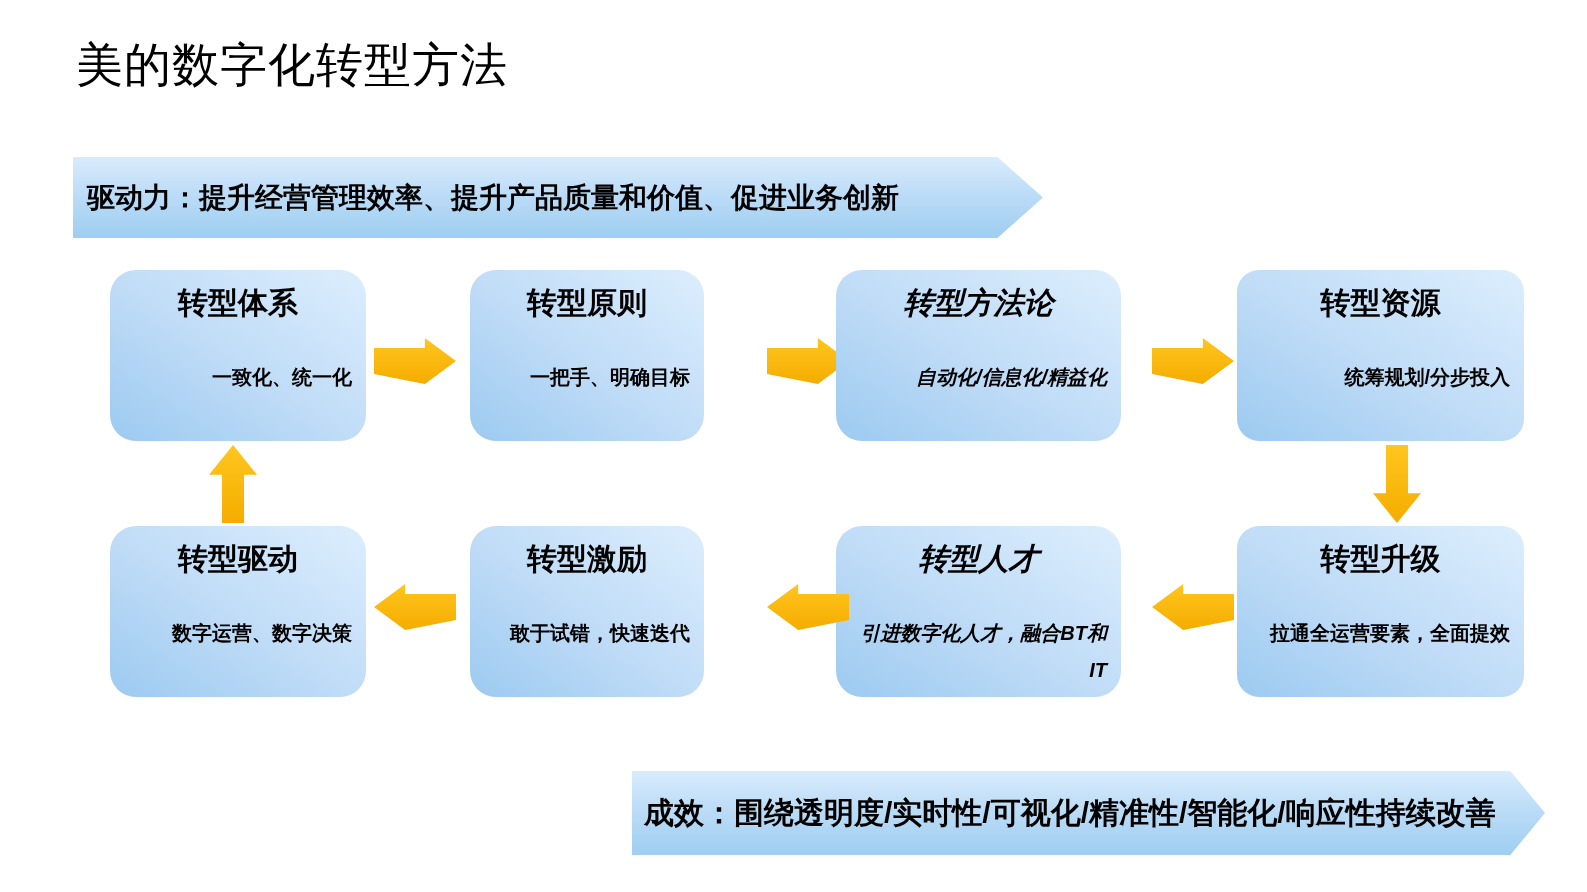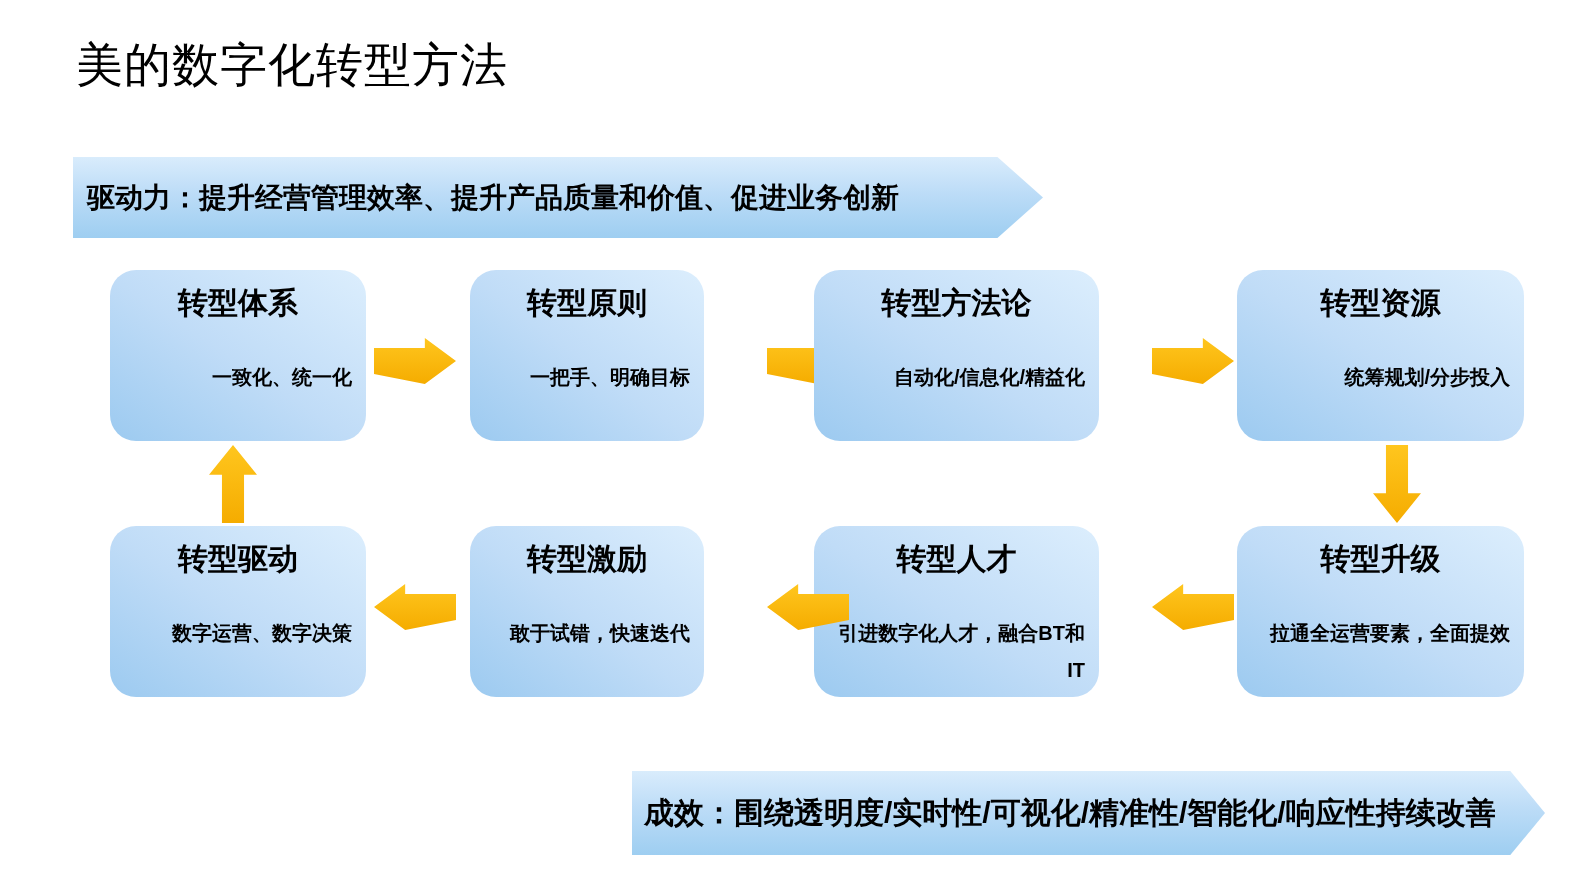--- a/index.html
+++ b/index.html
@@ -88,22 +88,22 @@
     font-size: 20px;
     font-weight: 700;
     line-height: 37px;
     color: #000000;
     text-align: right;
   }
   .r1 { top: 270px; }
   .r2 { top: 526px; }
   .c1 { left: 78px;  width: 256px; margin-left: 32px; }
   .c2 { left: 470px; width: 234px; }
-  .c3 { left: 814px; width: 285px; }
-  .c4 { left: 1237px; width: 287px; }
+  .c3 { left: 836px; width: 285px; font-style: italic; }
+  .c4 { left: 1237px; width: 287px; border-radius: 22px; }
 
   
   .arrow {
     position: absolute;
     background: linear-gradient(180deg, #ffc61e 0%, #f5ac00 100%);
   }
   .arrow-h { width: 82px; height: 46px; }
   .arrow-v { width: 48px; height: 78px; }
   .arrow-right { clip-path: polygon(0 22%, 62% 22%, 62% 0, 100% 50%, 62% 100%, 0 78%); }
   .arrow-left  { clip-path: polygon(100% 22%, 38% 22%, 38% 0, 0 50%, 38% 100%, 100% 78%); }

